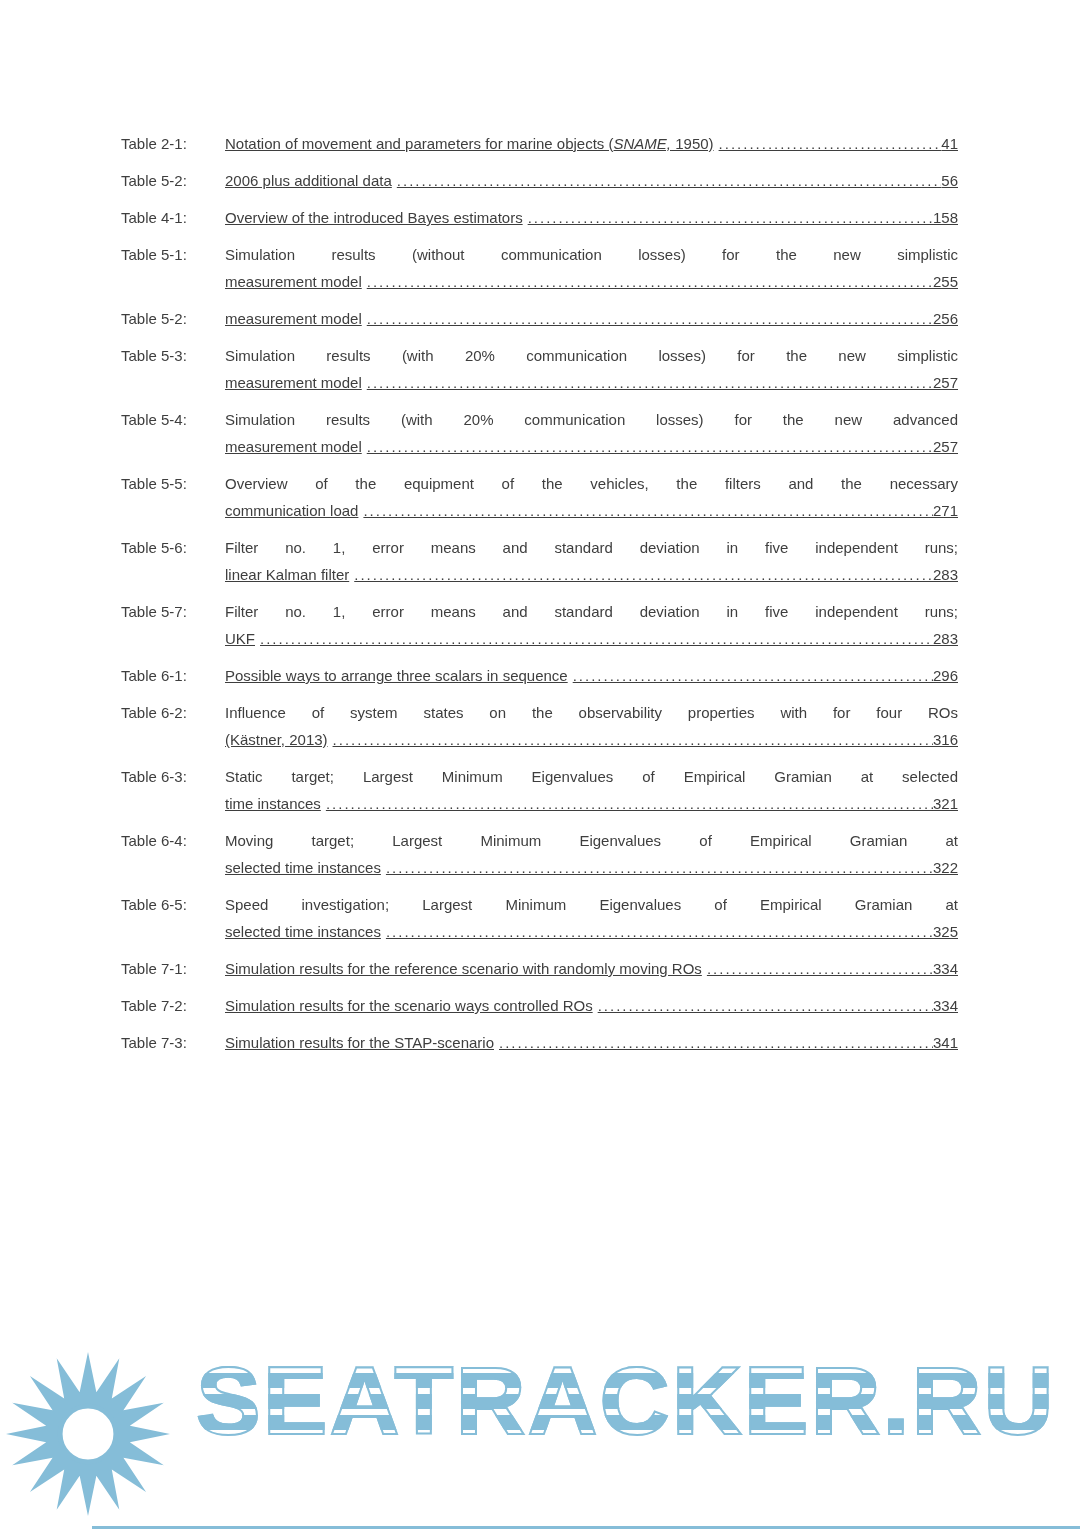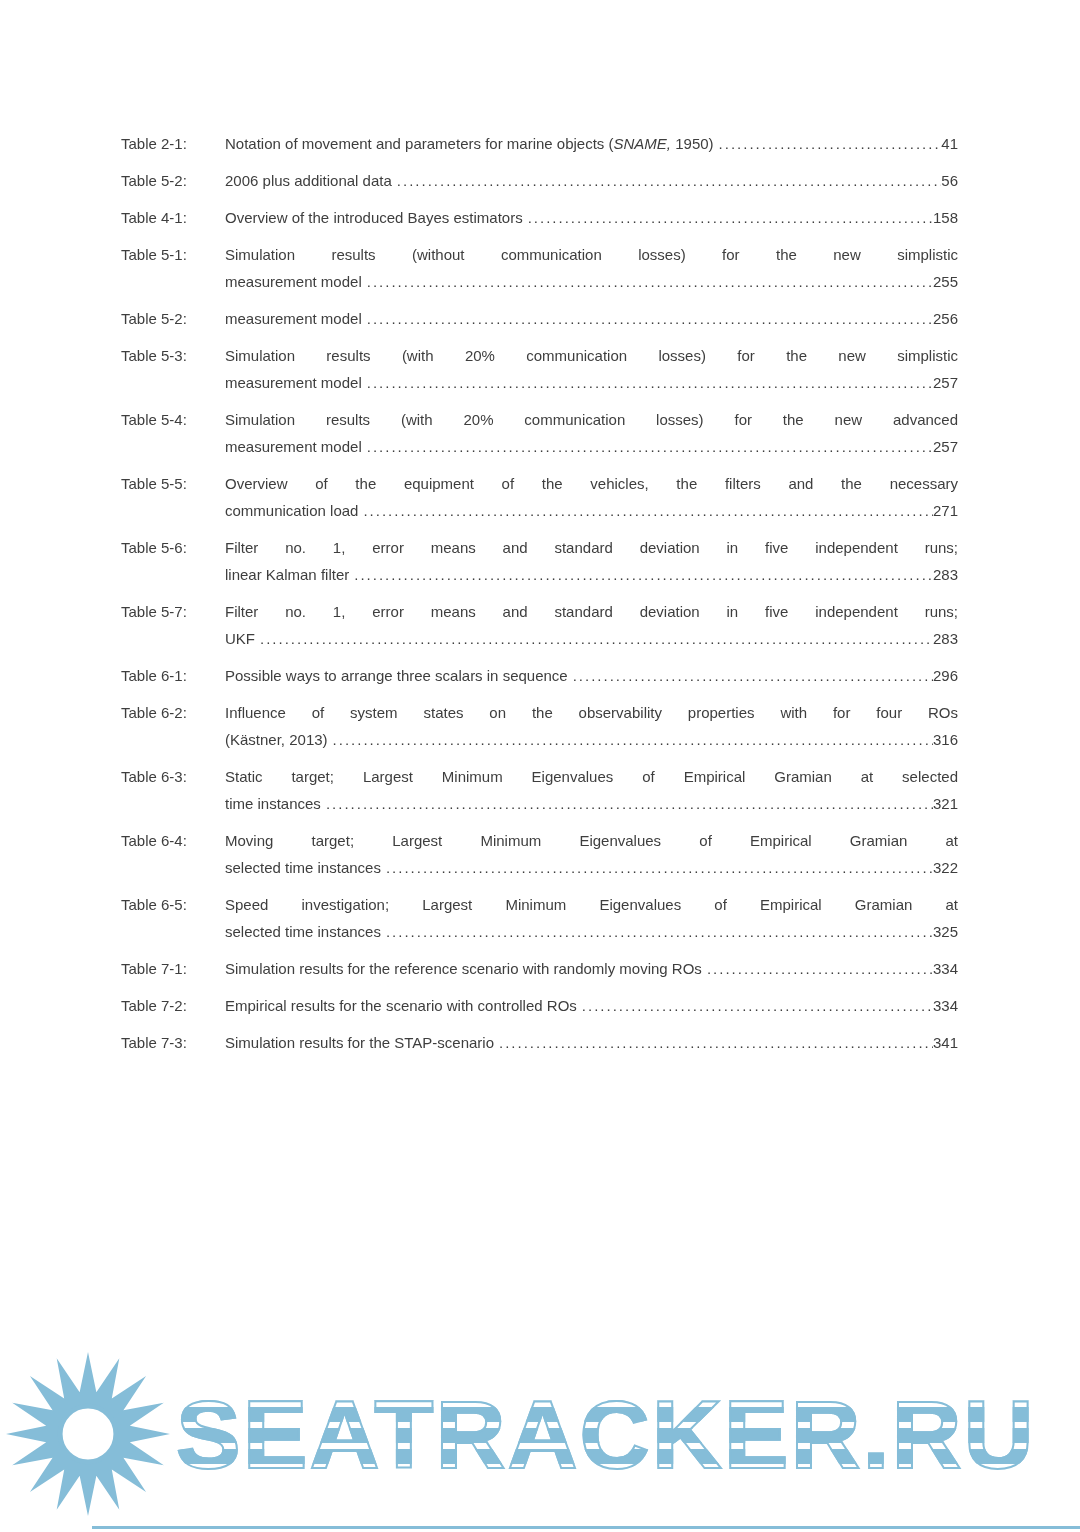--- a/index.html
+++ b/index.html
@@ -34,42 +34,44 @@
   .toc-label { white-space: nowrap; }
   .toc-body { min-width: 0; }
 
   .toc-line.full {
     text-align: justify;
     text-align-last: justify;
   }
   .toc-line.last {
     display: flex;
     align-items: center;
+    text-decoration: underline;
   }
   .toc-line.last .toc-text { white-space: nowrap; flex: 0 0 auto; }
   .leader {
     flex: 1 1 auto;
     overflow: hidden;
     white-space: nowrap;
     letter-spacing: 2px;
     padding-left: 5px;
     padding-right: 4px;
     color: #3e3e3e;
   }
   .toc-page { flex: 0 0 auto; }
   em { font-style: italic; }
 
   
   .watermark {
     position: absolute;
     left: 6px;
     bottom: 16px;
     display: flex;
-    align-items: center;
+    align-items: flex-start;
     width: 1068px;
+    gap: 20px;
   }
   .sun-icon { width: 164px; height: 164px; flex: 0 0 auto; }
   .watermark-text {
     display: inline-block;
     font-size: 97px;
     font-weight: bold;
     letter-spacing: 2px;
     white-space: nowrap;
     line-height: 1;
     background: repeating-linear-gradient(180deg, #85bdd8 0px, #85bdd8 15px, #ffffff 15px, #ffffff 21px);
@@ -260,21 +262,21 @@
             <span class="toc-text"><span>Simulation results for the reference scenario with randomly moving ROs</span></span>
             <span class="leader">............................................................................................................................................................................................................................................................................................................</span>
             <span class="toc-page">334</span>
           </div>
         </div>
       </div>
       <div class="toc-entry">
         <div class="toc-label">Table 7-2:</div>
         <div class="toc-body">
           <div class="toc-line last">
-            <span class="toc-text"><span>Empirical results for the scenario with controlled ROs</span></span>
+            <span class="toc-text"><span>Simulation results for the scenario ways controlled ROs</span></span>
             <span class="leader">............................................................................................................................................................................................................................................................................................................</span>
             <span class="toc-page">334</span>
           </div>
         </div>
       </div>
       <div class="toc-entry">
         <div class="toc-label">Table 7-3:</div>
         <div class="toc-body">
           <div class="toc-line last">
             <span class="toc-text"><span>Simulation results for the STAP-scenario</span></span>

